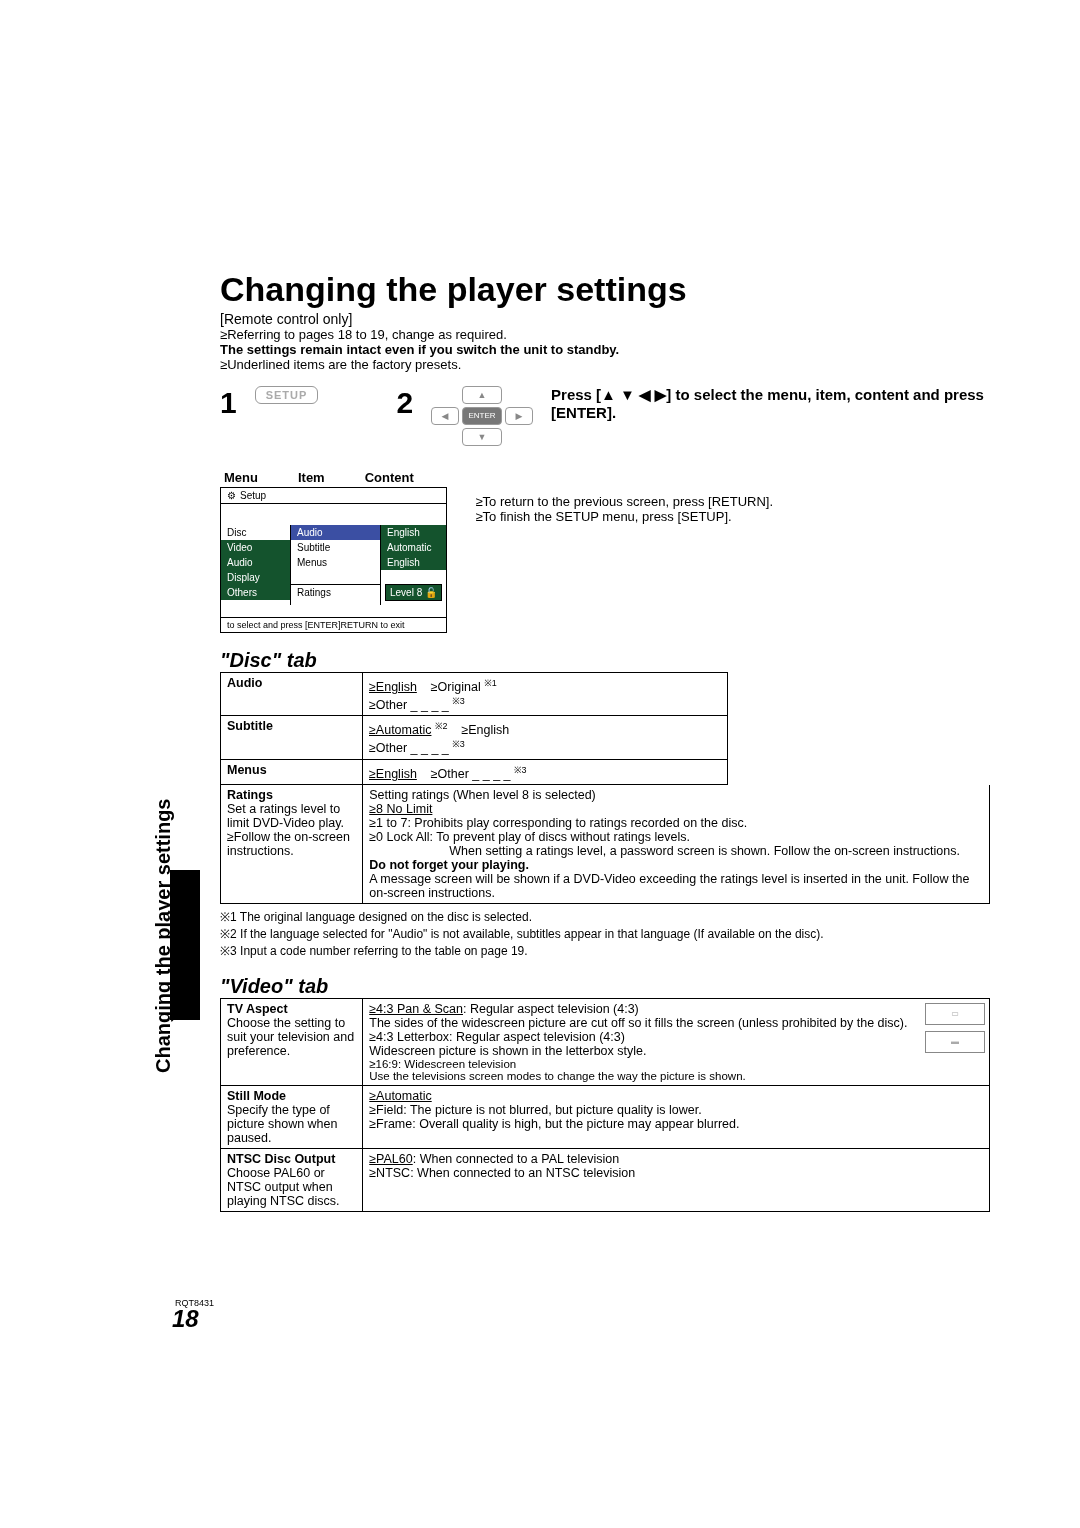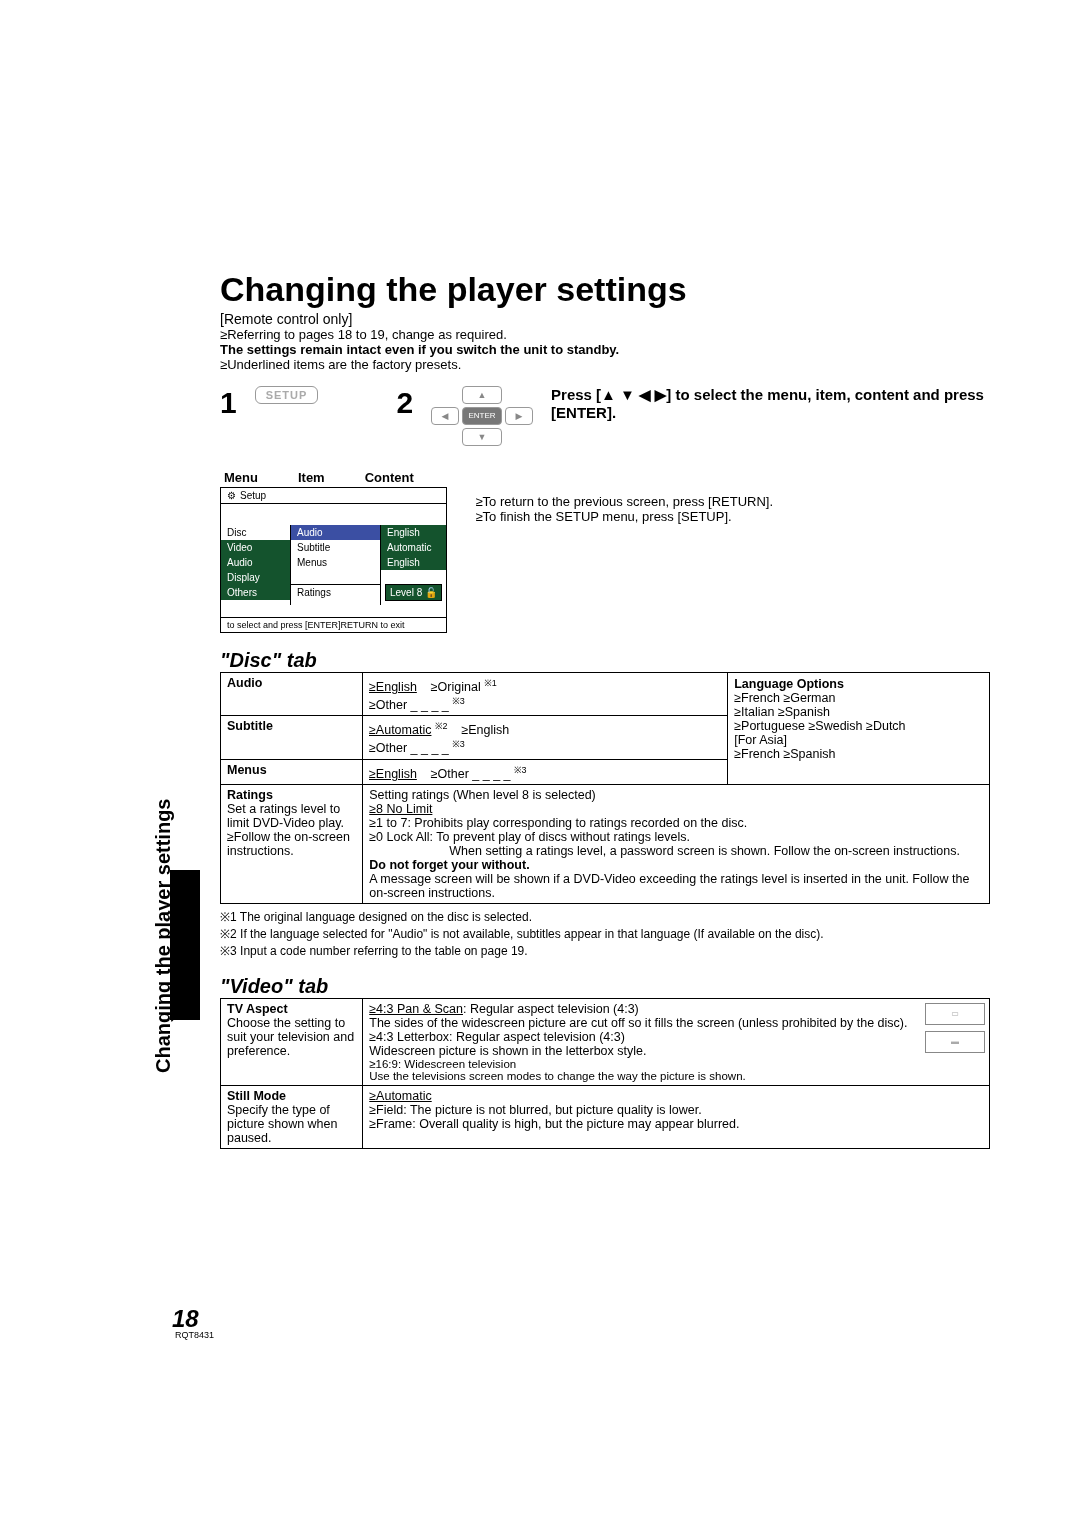--- a/index.html
+++ b/index.html
@@ -128,21 +128,21 @@
     position: absolute;
     left: 172px;
     top: 1305px;
     font-size: 24px;
     font-weight: bold;
     font-style: italic;
   }
   .rqt {
     position: absolute;
     left: 175px;
-    top: 1330px;
+    top: 1298px;
     font-size: 9px;
   }
   .aspect-icons {
     position:absolute;
     right:4px;
     top:4px;
     width:60px;
   }
   .aspect-icon {
     border:1px solid #888;
@@ -242,44 +242,36 @@
       <tr>
         <th>Subtitle</th>
         <td><span class="underline">≥Automatic</span> <span class="sup">※2</span>&nbsp;&nbsp;&nbsp;&nbsp;≥English<br>≥Other _ _ _ _ <span class="sup">※3</span></td>
       </tr>
       <tr>
         <th>Menus</th>
         <td><span class="underline">≥English</span>&nbsp;&nbsp;&nbsp;&nbsp;≥Other _ _ _ _ <span class="sup">※3</span></td>
       </tr>
     </tbody>
       </table>
-    <div class="lang-box" style="width:34%; border-left:none;">
-      <div class="bold">Language Options</div>
-      <div>≥French    ≥German</div>
-      <div>≥Italian    ≥Spanish</div>
-      <div>≥Portuguese  ≥Swedish   ≥Dutch</div>
-      <div>[For Asia]</div>
-      <div>≥French    ≥Spanish</div>
-    </div>
   </div>
   <table class="content" style="border-top:none;">
     <tbody>
         <tr>
       <th style="width:18.5%; border-top:none;">
         <span class="bold">Ratings</span><br>
         <span style="font-weight:normal; white-space:pre-line;">Set a ratings level to limit DVD-Video play.
 ≥Follow the on-screen instructions.</span>
       </th>
       <td style="border-top:none;">
         <div>Setting ratings (When level 8 is selected)</div>
         <div><span class="underline">≥8 No Limit</span></div>
         <div>≥1 to 7: Prohibits play corresponding to ratings recorded on the disc.</div>
         <div>≥0 Lock All: To prevent play of discs without ratings levels.</div>
         <div style="padding-left:80px;">When setting a ratings level, a password screen is shown. Follow the on-screen instructions.</div>
-        <div class="bold">Do not forget your without.</div>
+        <div class="bold">Do not forget your playing.</div>
         <div>A message screen will be shown if a DVD-Video exceeding the ratings level is inserted in the unit. Follow the on-screen instructions.</div>
       </td>
     </tr>
   </tbody>
     </table>
   <div class="footnotes">
     <div>※1 The original language designed on the disc is selected.</div>
     <div>※2 If the language selected for "Audio" is not available, subtitles appear in that language (If available on the disc).</div>
     <div>※3 Input a code number referring to the table on page 19.</div>
   </div>
@@ -307,15 +299,25 @@
       <th>
         <span class="bold">Still Mode</span><br>
         <span style="font-weight:normal;">Specify the type of picture shown when paused.</span>
       </th>
       <td>
         <div><span class="underline">≥Automatic</span></div>
         <div>≥Field: The picture is not blurred, but picture quality is lower.</div>
         <div>≥Frame: Overall quality is high, but the picture may appear blurred.</div>
       </td>
     </tr>
+    <tr>
+      <th>
+        <span class="bold">NTSC Disc Output</span><br>
+        <span style="font-weight:normal;">Choose PAL60 or NTSC output when playing NTSC discs.</span>
+      </th>
+      <td>
+        <div><span class="underline">≥PAL60</span>: When connected to a PAL television</div>
+        <div>≥NTSC: When connected to an NTSC television</div>
+      </td>
+    </tr>
   </tbody>
     </table>
 </div>
 
 </body></html>

